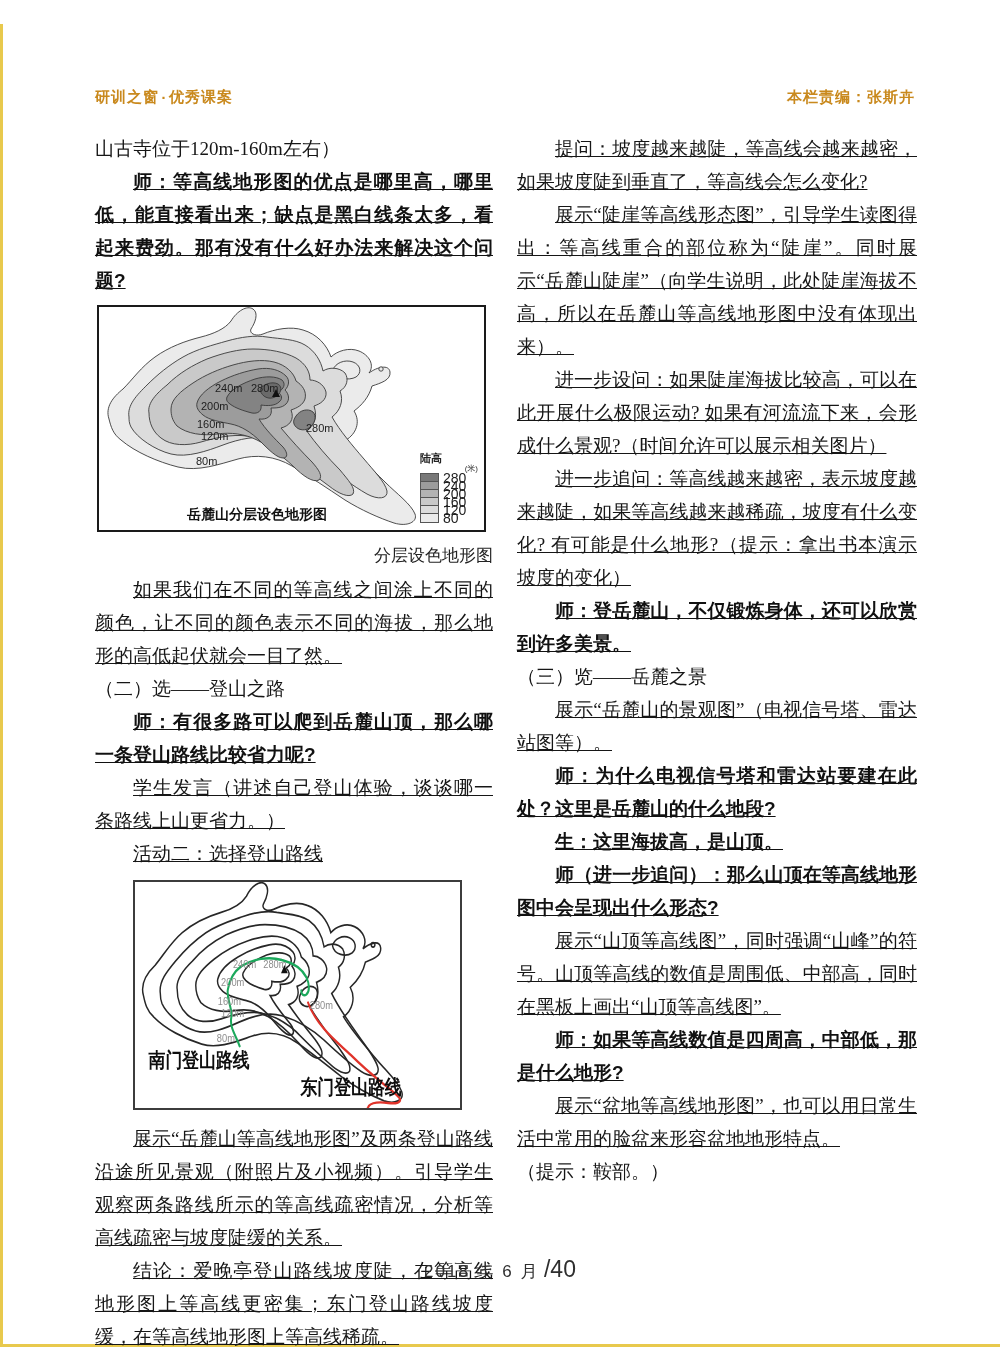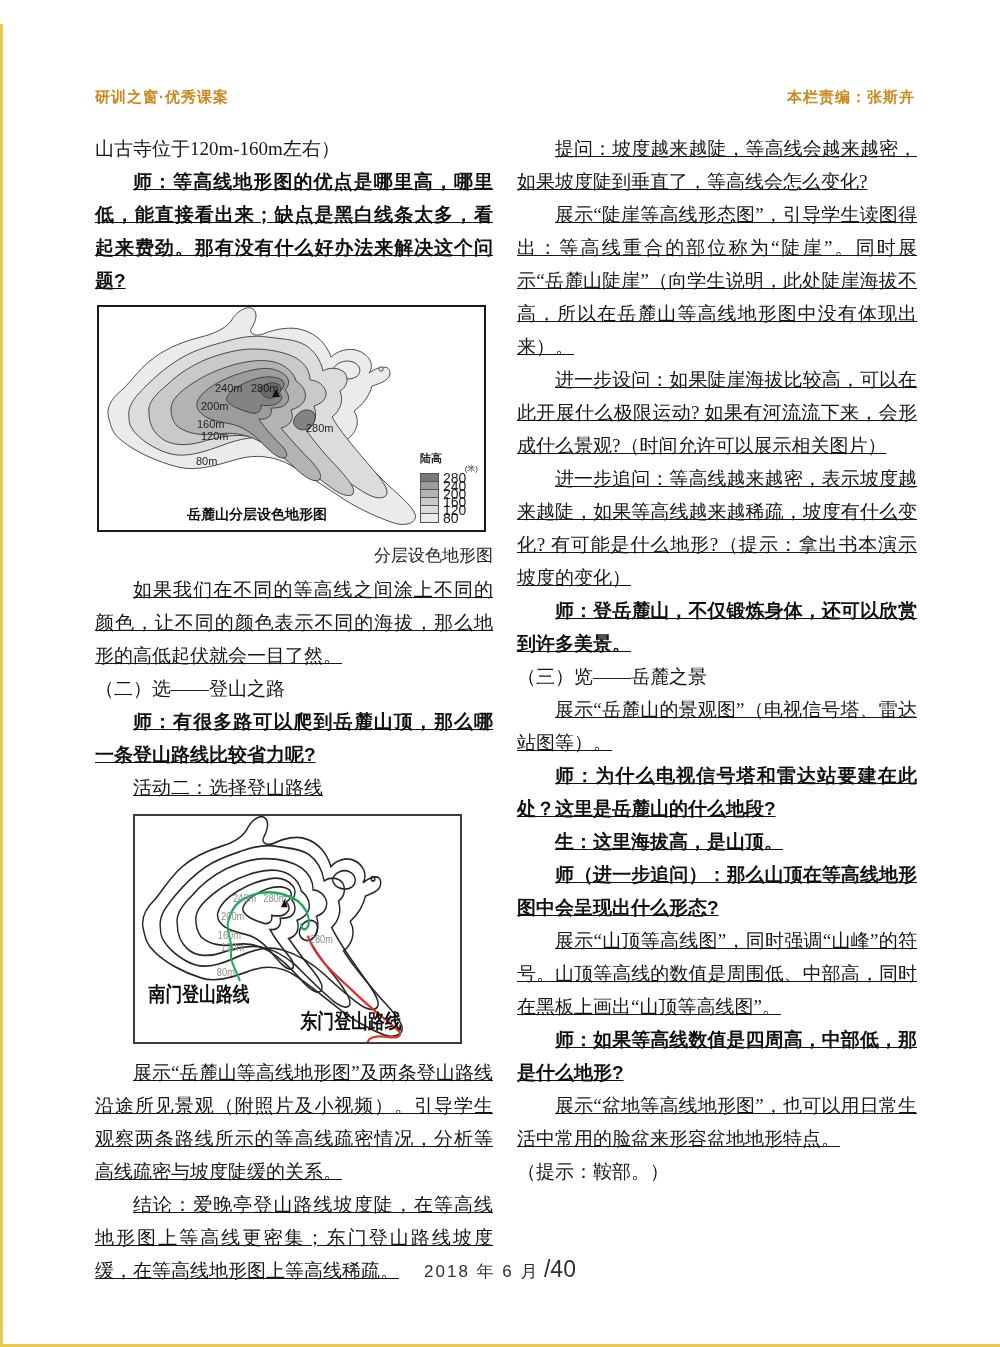--- a/index.html
+++ b/index.html
@@ -3,21 +3,21 @@
 <meta charset="utf-8">
 <style>
   html,body{margin:0;padding:0;}
   body{
     width:1000px;height:1347px;position:relative;background:#ffffff;
     font-family:"Liberation Serif", serif;color:#1b1b1b;overflow:hidden;
   }
   .edge-left{position:absolute;left:0;top:24px;bottom:0;width:3px;}
   .edge-bottom{position:absolute;left:0;bottom:0;right:0;height:3px;}
   .header{position:absolute;top:88px;left:95px;right:85px;display:flex;justify-content:space-between;
-    font-family:Liberation Sans, sans-serif;font-weight:700;font-size:15px;letter-spacing:1px;}
+    font-family:Liberation Mono, monospace;font-weight:700;font-size:15px;letter-spacing:1px;}
   .columns{position:absolute;top:132px;left:95px;display:grid;grid-template-columns:398px 400px;grid-column-gap:24px;}
   .col{width:100%;}
   p.para{margin:0;font-size:19px;line-height:33px;text-align:justify;color:#161616;}
   p.para.indent{text-indent:2em;text-decoration:underline;}
   p.para.hei{font-family:"Liberation Sans", sans-serif;font-weight:700;color:#111;}
   .fig{position:relative;background:#fff;box-sizing:border-box;}
   .fig1{width:389px;height:227px;border:2px solid #1a1a1a;margin:8px 0 2px 2px;}
   .fig2{width:329px;height:230px;border:2px solid #3c3c3c;margin:10px 0 12px 38px;}
   .fig svg{display:block;width:100%;height:100%;}
   .fig-caption{text-align:right;font-size:17px;line-height:30px;margin:9px 0 2px 0;color:#222;}
@@ -108,20 +108,21 @@
             </div>
           </div>
       </div>
     </div>
     <div class="fig-caption">分层设色地形图</div>
 
     <div>
         <p class="para indent">如果我们在不同的等高线之间涂上不同的颜色，让不同的颜色表示不同的海拔，那么地形的高低起伏就会一目了然。</p>
         <p class="para">（二）选——登山之路</p>
         <p class="para hei indent">师：有很多路可以爬到岳麓山顶，那么哪一条登山路线比较省力呢?</p>
+        <p class="para indent">学生发言（讲述自己登山体验，谈谈哪一条路线上山更省力。）</p>
         <p class="para indent">活动二：选择登山路线</p>
       </div>
 
     <div class="fig fig2">
       <svg viewBox="0 0 385 223" preserveAspectRatio="none">
         <g stroke="#272727" stroke-width="1.7" fill="none">
           <path d="M 10,112 C 6,100 14,90 24,82 C 34,72 42,60 56,50 C 70,40 86,34 102,30 C 114,27 126,22 132,14 C 138,4 148,-2 154,2 C 160,6 156,16 152,22 C 150,26 156,30 164,27 C 176,22 192,19 204,23 C 218,27 228,38 232,50 C 238,44 250,40 260,44 C 270,48 276,58 270,66 C 278,60 290,57 291,65 C 292,73 282,76 273,79 C 270,90 263,98 255,104 C 262,115 257,127 247,133 C 257,147 272,161 286,175 C 298,187 312,197 316,207 C 319,215 308,220 295,216 C 280,211 262,203 246,193 C 228,181 210,169 193,159 C 176,149 157,147 139,152 C 121,157 99,165 79,160 C 59,155 36,145 22,133 C 14,127 12,120 10,112 Z"></path>
           <path d="M 234,63 C 236,56 246,52 254,55 C 262,58 263,66 257,70 C 250,74 236,72 234,63 Z"></path>
           <circle cx="282" cy="62" r="2.2"></circle>
           <path d="M 30,110 C 28,98 38,88 48,78 C 58,68 70,58 84,50 C 98,42 114,38 128,34 C 142,30 156,28 168,30 C 182,32 196,32 206,38 C 216,44 222,54 224,64 C 230,60 240,60 246,66 C 250,72 248,80 241,84 C 245,94 241,104 233,110 C 241,124 253,138 265,152 C 275,164 286,175 288,184 C 289,192 279,193 268,187 C 254,179 238,167 224,156 C 208,144 190,136 174,132 C 158,128 140,132 124,138 C 108,144 88,151 72,147 C 56,143 38,131 32,120 C 30,116 30,113 30,110 Z"></path>

